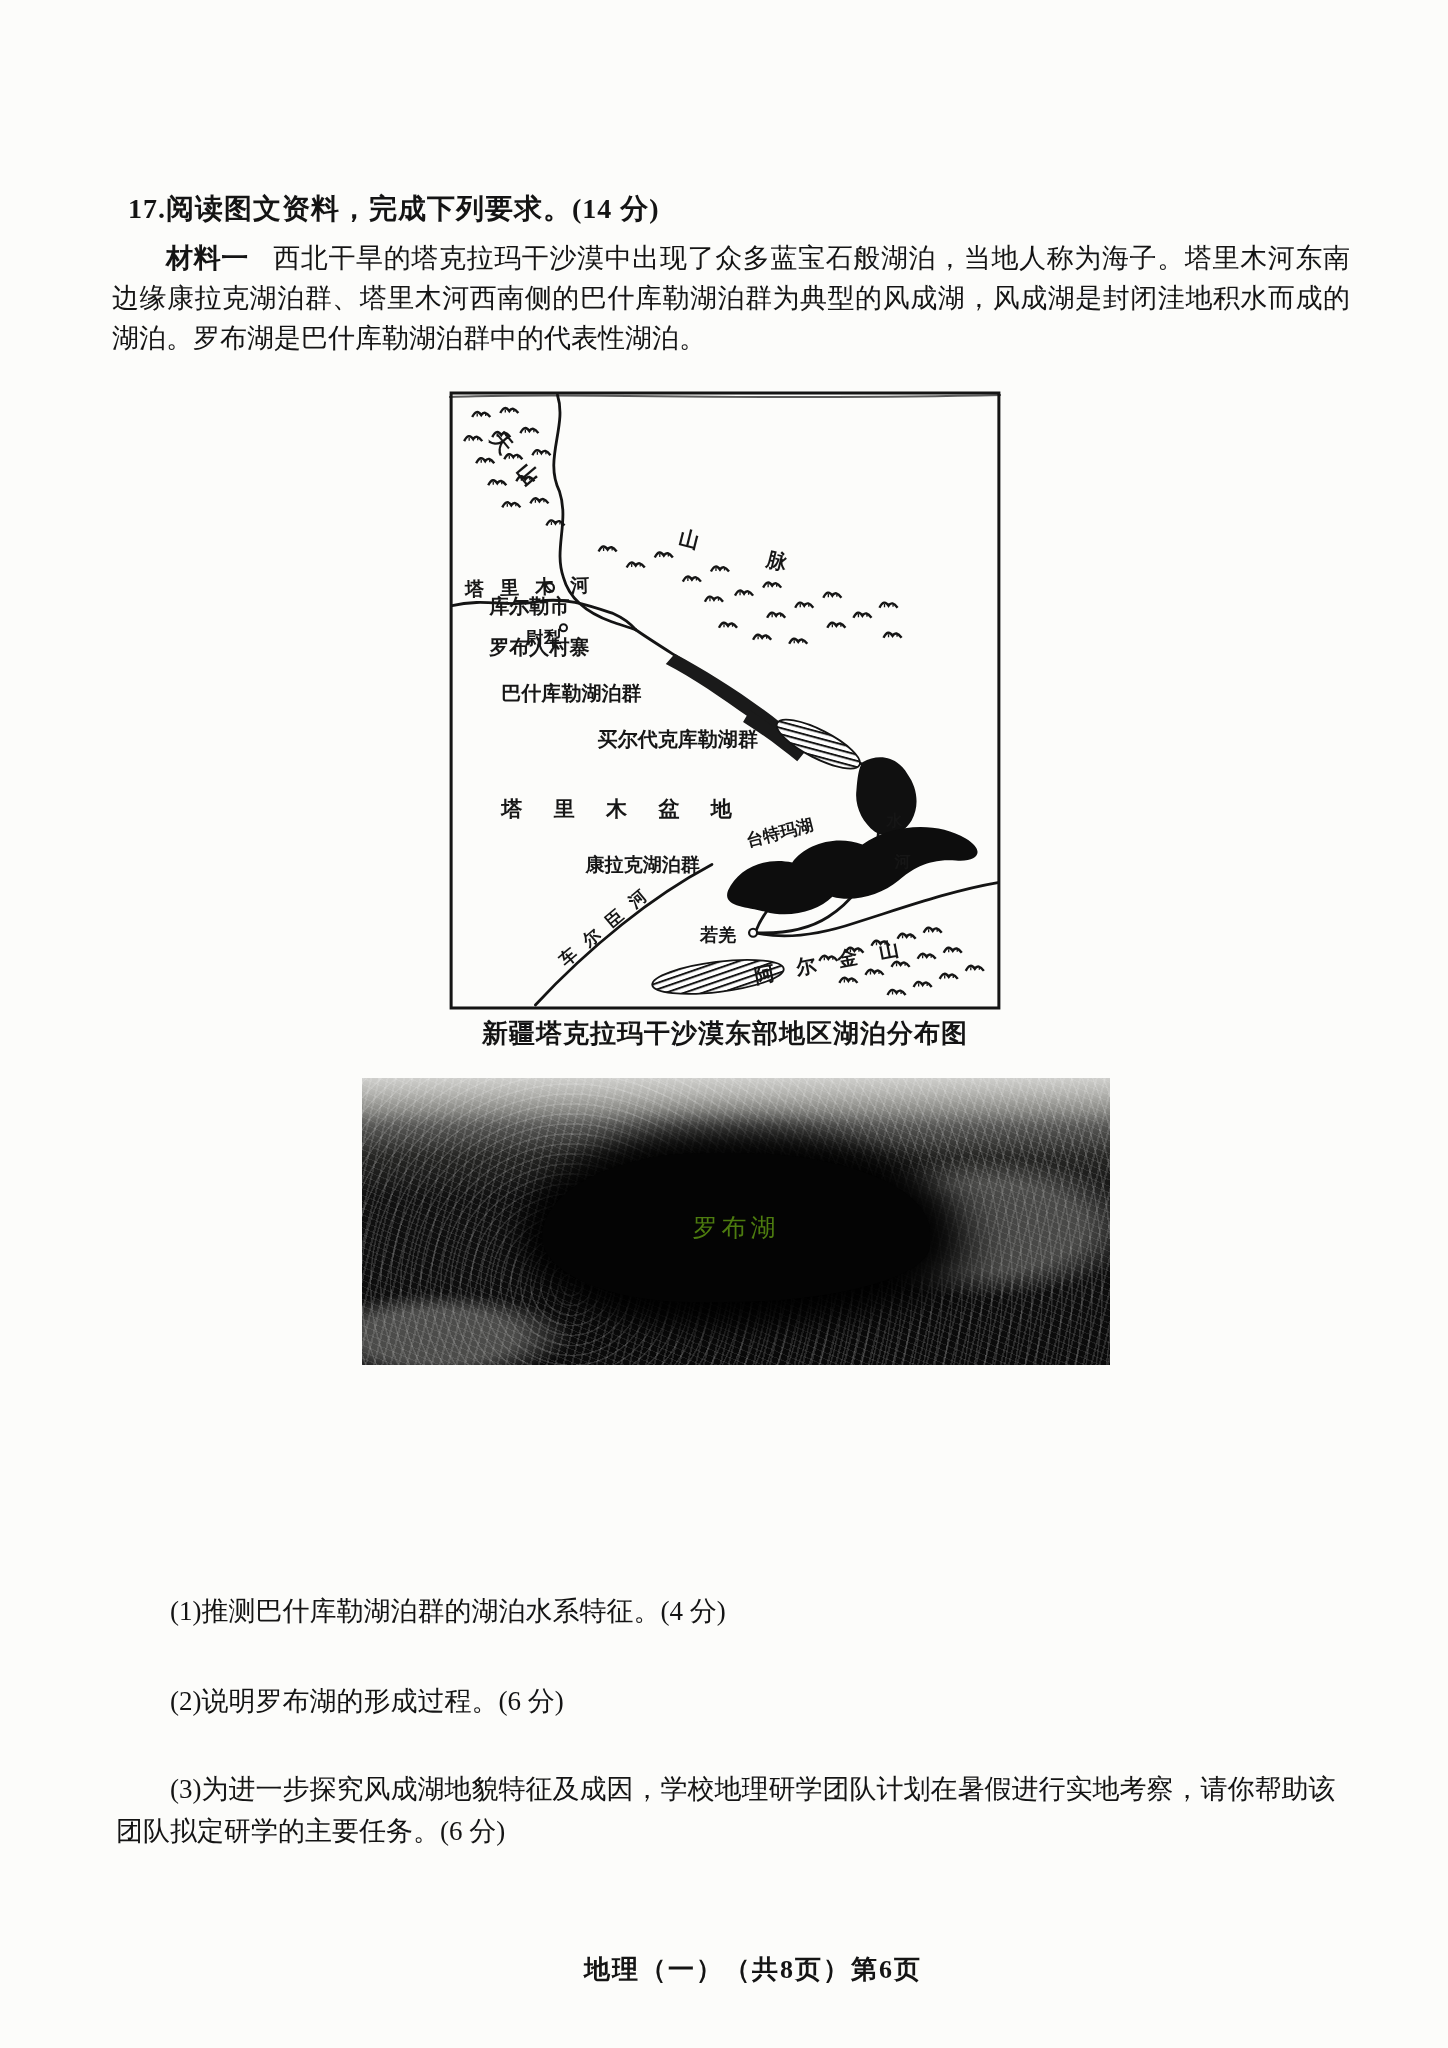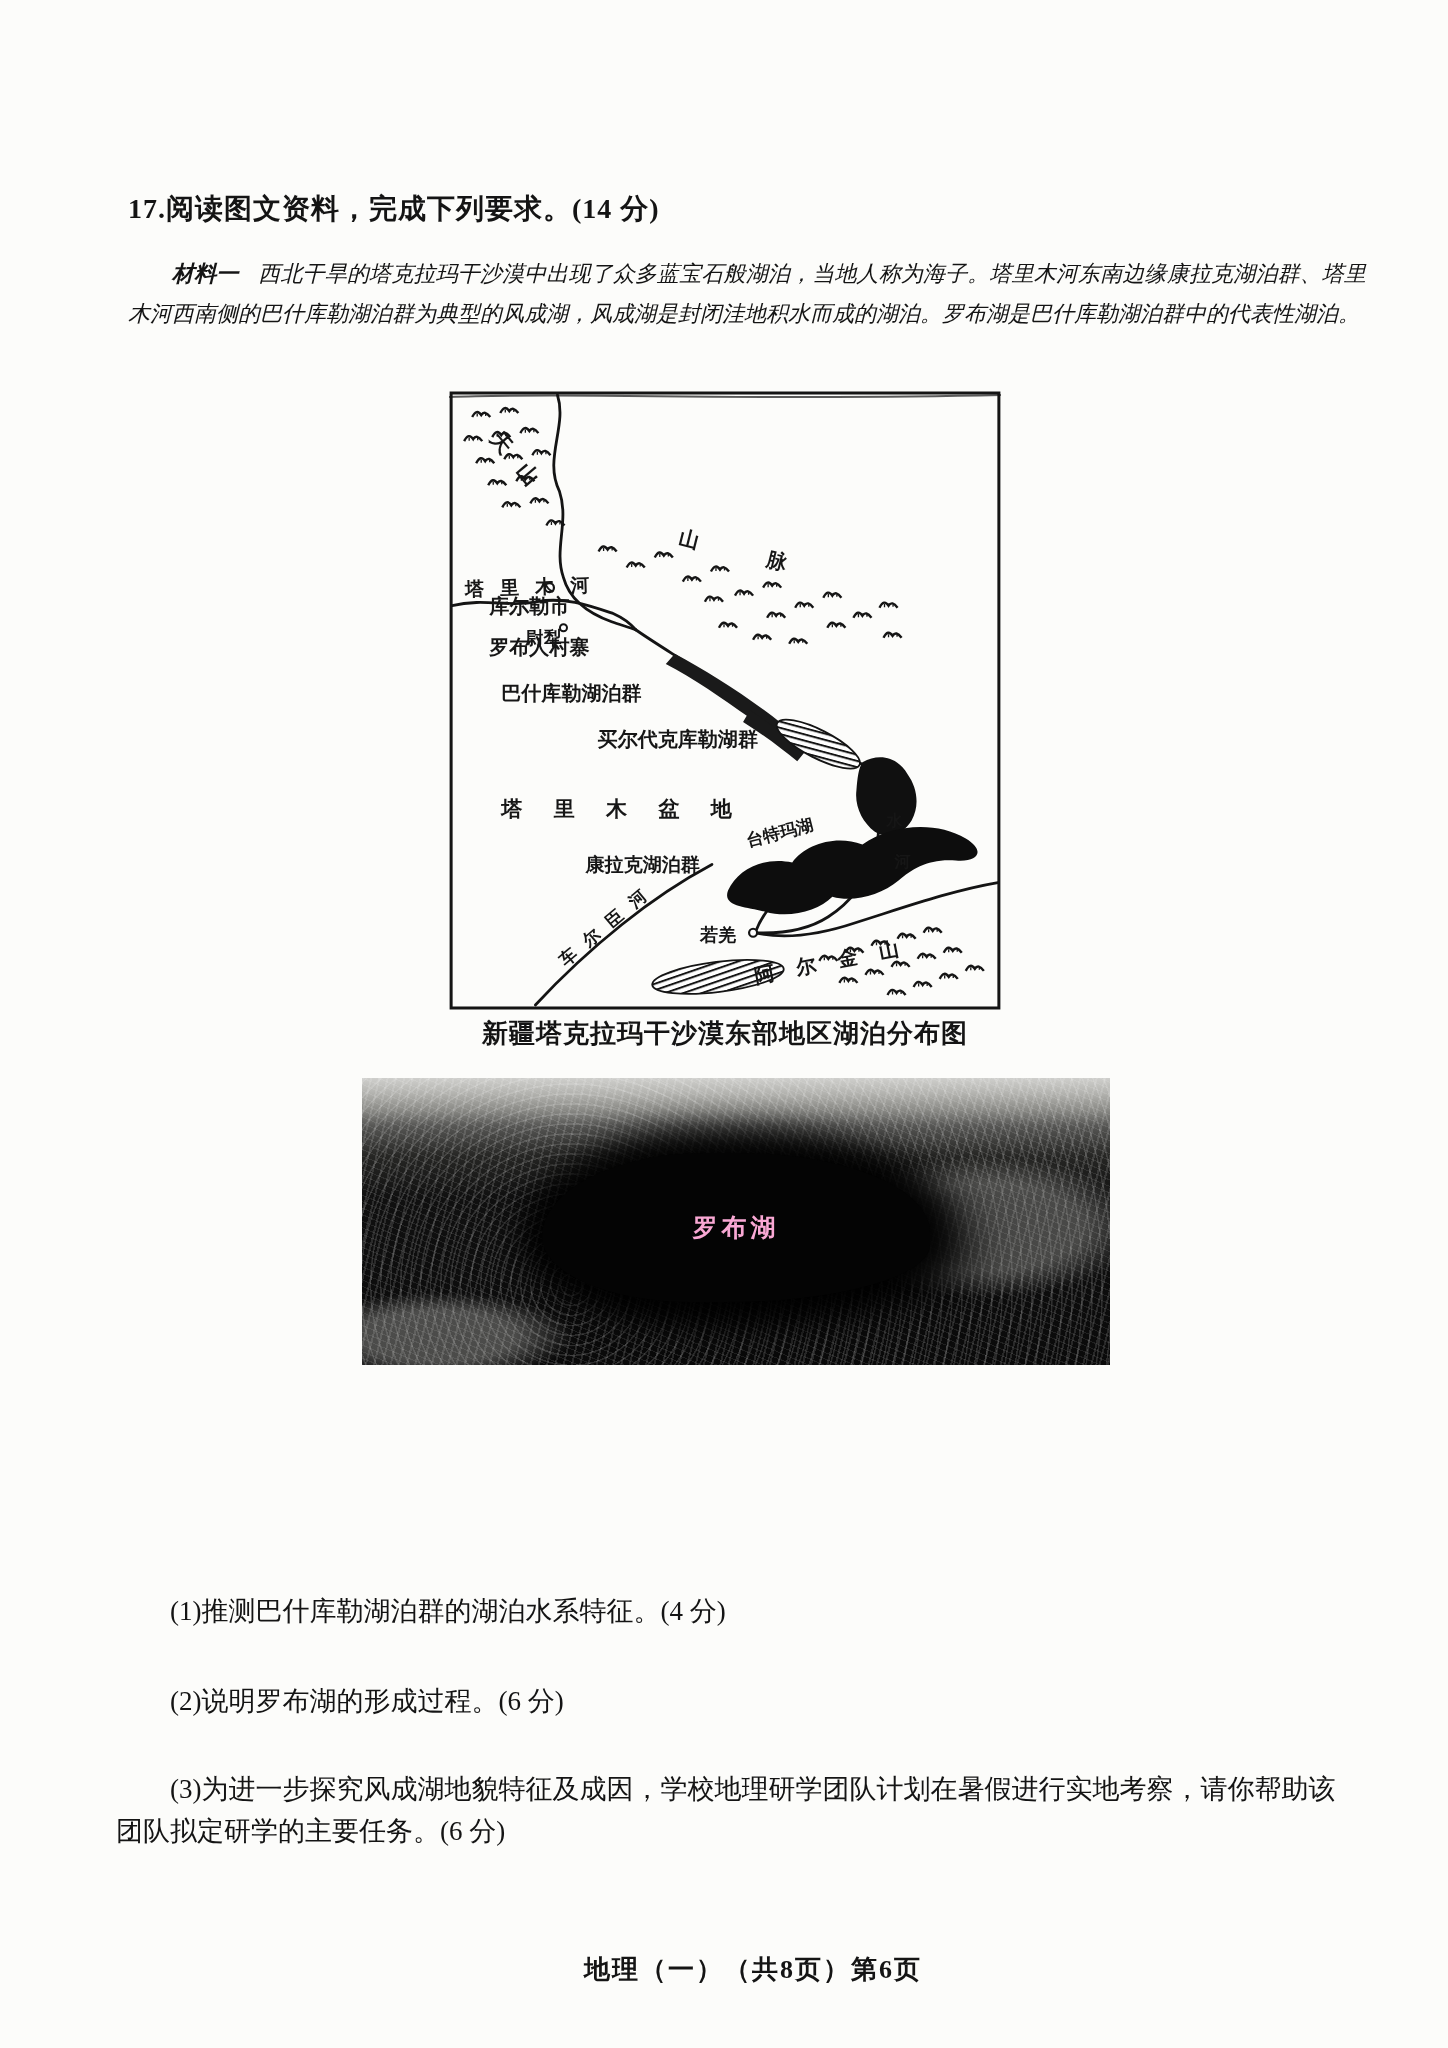--- a/index.html
+++ b/index.html
@@ -3,21 +3,21 @@
 <meta charset="utf-8">
 <style>
   html,body{margin:0;padding:0;background:#d8d8d6;}
   .sheet{
     position:relative;width:1448px;height:2048px;margin:0 auto;
     background:#fcfcfa;overflow:hidden;
     font-family:"Liberation Serif","DejaVu Serif",serif;color:#141414;
   }
   .abs{position:absolute;}
   .q17-header{left:128px;top:190px;font-size:28px;font-weight:700;letter-spacing:1px;}
-  .para{margin:16px;text-indent:2em;text-align:justify;font-size:22px;font-style:italic;}
+  .para{margin:0;text-indent:2em;text-align:justify;font-size:27px;}
   .para .mat-label{font-weight:700;margin-right:.9em;}
   #material1{left:112px;top:238px;width:1238px;line-height:40px;}
   #material2{left:112px;top:1346px;width:1238px;line-height:45px;}
   .question{margin:4px;text-indent:2em;font-size:27px;line-height:42px;width:1238px;}
   #q1{left:112px;top:1586px;}
   #q2{left:112px;top:1676px;}
   #q3{left:112px;top:1764px;}
   .map-caption{left:449px;top:1016px;width:552px;text-align:center;font-size:26px;font-weight:700;letter-spacing:1px;}
   .footer{left:0;top:1952px;width:100%;text-align:center;font-size:26px;font-weight:700;letter-spacing:2px;padding-left:29px;}
   
@@ -34,21 +34,21 @@
       repeating-linear-gradient(23deg, rgba(255,255,255,.09) 0 1px, transparent 1px 6px),
       repeating-radial-gradient(circle at 28% 72%, rgba(255,255,255,.14) 0 1px, transparent 2px 10px),
       linear-gradient(180deg,#cfcfcc 0px,#b2b2ae 16px,#8a8a86 32px,#565654 48px,#262624 78px,#101010 120px,#0a0a0a 100%);
   }
   .photo-lake{
     position:absolute;left:24%;top:26%;width:52%;height:52%;
     background:#040404;border-radius:46% 54% 58% 42% / 62% 58% 42% 48%;
     box-shadow:0 0 30px 22px rgba(0,0,0,.92), 40px 10px 40px 10px rgba(0,0,0,.55);
     display:flex;align-items:center;justify-content:center;
   }
-  .photo-lake span{color:#f9a8d4;font-size:25px;letter-spacing:4px;font-weight:700;}
+  .photo-lake span{color:#4d7c0f;font-size:25px;letter-spacing:4px;font-weight:400;}
 </style>
 </head>
 <body>
 
 <div class="sheet">
 
   <div class="abs q17-header">17.阅读图文资料，完成下列要求。(14 分)</div>
 
   <p class="abs para" id="material1"><b class="mat-label">材料一</b><span>西北干旱的塔克拉玛干沙漠中出现了众多蓝宝石般湖泊，当地人称为海子。塔里木河东南边缘康拉克湖泊群、塔里木河西南侧的巴什库勒湖泊群为典型的风成湖，风成湖是封闭洼地积水而成的湖泊。罗布湖是巴什库勒湖泊群中的代表性湖泊。</span></p>
 

